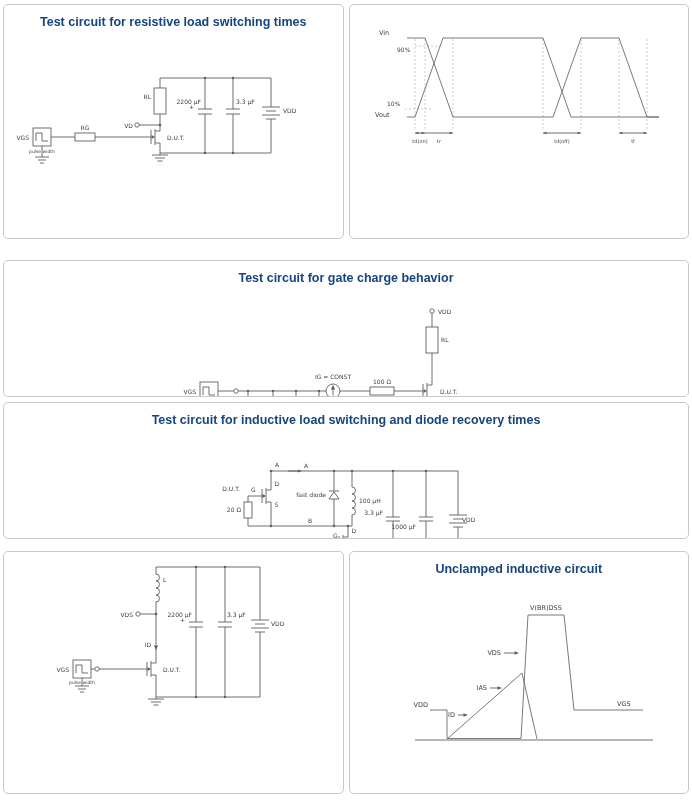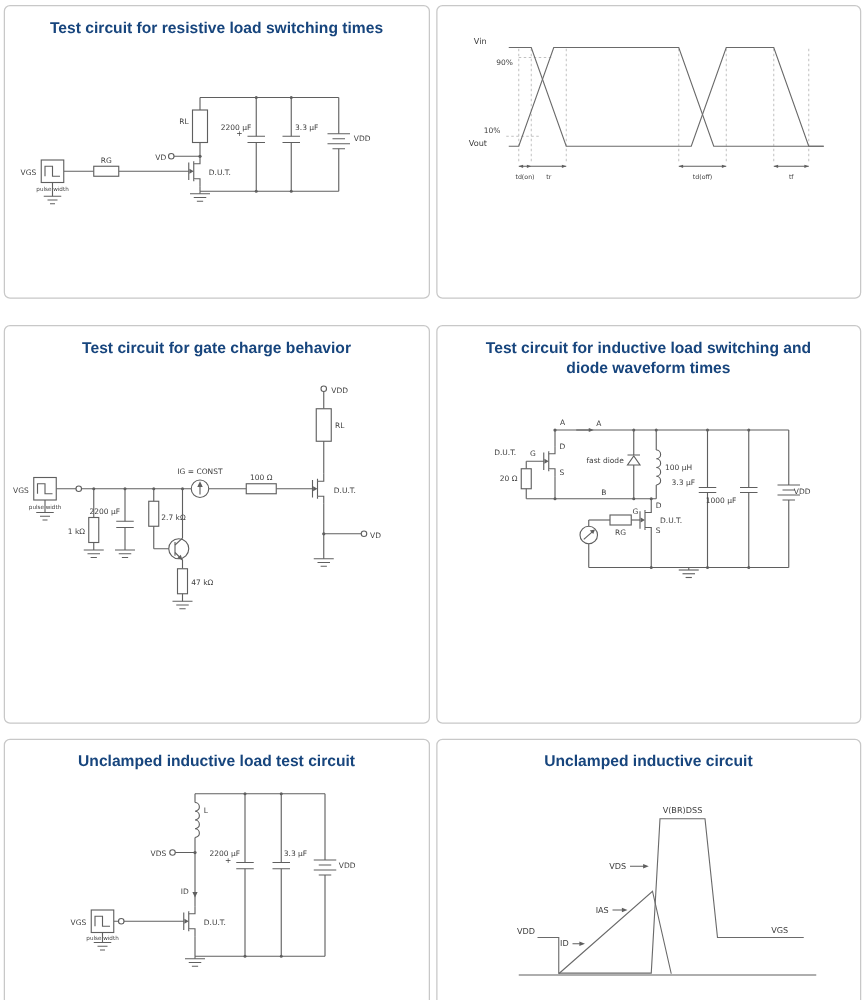--- a/index.html
+++ b/index.html
@@ -4,21 +4,21 @@
 <style>
   * { margin:0; padding:0; box-sizing:border-box; }
   html,body { background:#ffffff; }
   body {
     width:692px; height:800px;
     font-family:"Liberation Sans", sans-serif;
     padding:4px 3px;
   }
   .row { display:flex; gap:5px; }
   .row1 { height:235px; margin-bottom:21px; }
-  .row2 { height:319px; margin-bottom:12px; }
+  .row2 { height:279px; margin-bottom:12px;flex-direction:column; }
   .row3 { height:243px; }
   .panel {
     flex:1; background:#fff;
     border:1px solid #c8c8c8; border-radius:5px;
     overflow:hidden;
   }
   .panel-title {
     color:#17457d; font-size:12.5px; font-weight:bold;
     text-align:center; padding:10px 26px 2px;
     line-height:1.25;
@@ -287,21 +287,21 @@
       <text x="148" y="179">47 kΩ</text>
       <g class="w">
         <line x1="133" y1="192" x2="149" y2="192"></line>
           <line x1="136" y1="195" x2="146" y2="195"></line>
           <line x1="138.5" y1="198" x2="143.5" y2="198"></line>
       </g>
     </svg>
   </section>
 
   <section class="panel">
-    <h3 class="panel-title">Test circuit for inductive load switching and diode waveform times</h3>
+    <h3 class="panel-title">Test circuit for inductive load switching and diode recovery times</h3>
     <svg width="336" height="220" viewBox="0 0 336 220">
       <g class="w">
           <line x1="93" y1="40" x2="280" y2="40"></line>
         </g>
       <circle class="fl" cx="93" cy="40" r="1.3"></circle>
       <text x="97" y="36">A</text>
       <g class="w">
         <line x1="110" y1="40" x2="122" y2="40"></line>
           <polygon class="fl" points="124,40 120,38.4 120,41.6"></polygon>
       </g>
@@ -417,21 +417,20 @@
           <circle cx="215" cy="150" r="1.2"></circle>
           <circle cx="248" cy="150" r="1.2"></circle>
       </g>
     </svg>
   </section>
 </div>
 
 <div class="row row3">
 
   <section class="panel">
-    <h3 class="panel-title">Unclamped inductive load test circuit</h3>
     <svg width="336" height="205" viewBox="0 0 336 205">
       <g class="w">
           <line x1="151" y1="15" x2="255" y2="15"></line>
         </g>
       <g class="w">
         <line x1="151" y1="15" x2="151" y2="22"></line>
         <path d="M151,22 a3.5 3.5 0 0 1 0 7 a3.5 3.5 0 0 1 0 7 a3.5 3.5 0 0 1 0 7 a3.5 3.5 0 0 1 0 7"></path>
         <line x1="151" y1="50" x2="151" y2="105"></line>
       </g>
       <text x="158" y="30">L</text>

